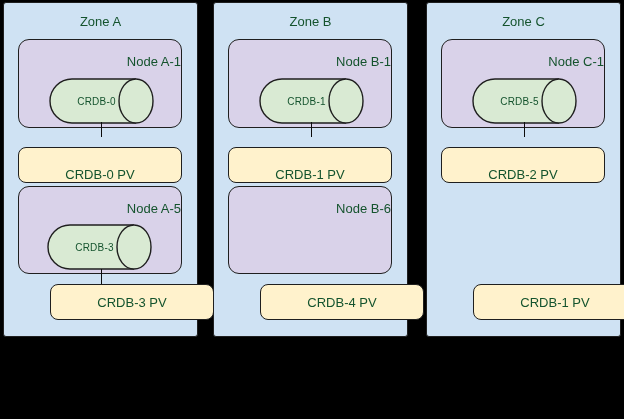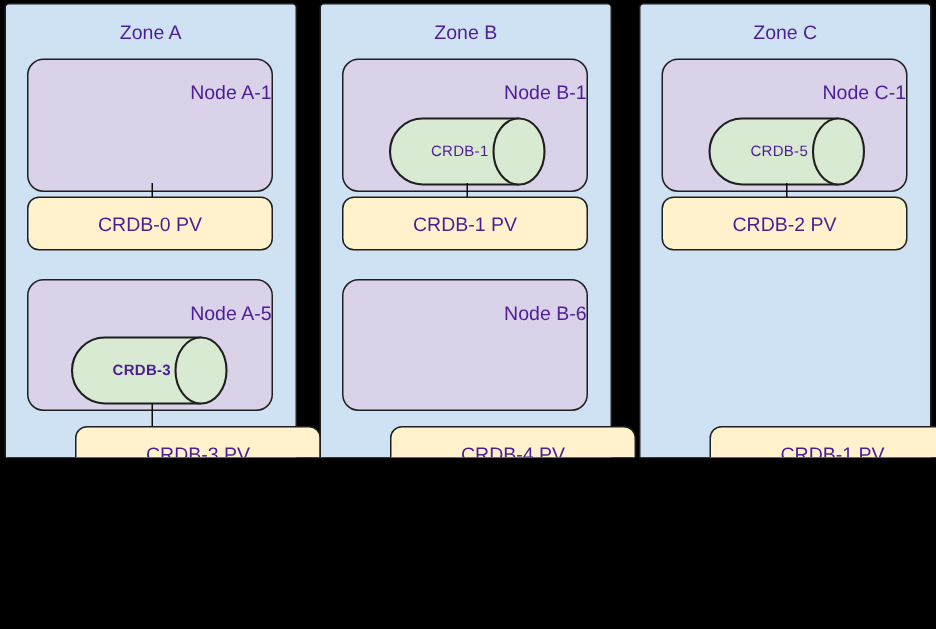--- a/index.html
+++ b/index.html
@@ -1,22 +1,22 @@
 <!DOCTYPE html>
 <html><head>
 <meta charset="utf-8">
 <style>
   html, body { margin: 0; padding: 0; background: #000; }
   #stage {
     position: relative;
     width: 624px;
-    height: 305px;
+    height: 419px;
     background: #000;
     font-family: "Liberation Sans", "DejaVu Sans", sans-serif;
-    color: #4c1d95;
+    color: #14532d;
     overflow: hidden;
   }
   .zone {
     position: absolute;
     top: 2px;
     width: 195px;
     height: 335px;
     background: #cfe2f3;
     border: 1.5px solid #1f1f1f;
     border-radius: 3px;
@@ -61,29 +61,29 @@
     height: 36px;
     background: #fff2cc;
     border: 1.4px solid #1f1f1f;
     border-radius: 8px;
     box-sizing: border-box;
     display: flex;
     align-items: center;
     justify-content: center;
     font-size: 13px;
   }
-  .row-pv1 { top: 128px; }
+  .row-pv1 { top: 144px; align-items: flex-end; }
   .row-pv2 { top: 281px; margin-left: 32px; }
   .cylinder {
     position: absolute;
     width: 105px;
     height: 46px;
   }
   .cyl-1 { left: 45px; top: 75px; }
-  .cyl-2 { left: 43px; top: 221px; font-weight: bold; }
+  .cyl-2 { left: 43px; top: 221px; }
   .cylinder svg { display: block; width: 105px; height: 46px; }
   .cyl-label {
     position: absolute;
     top: 0;
     left: 0;
     width: 100%;
     height: 100%;
     display: flex;
     align-items: center;
     justify-content: center;
@@ -104,20 +104,29 @@
 <body>
 
 <div id="stage">
 
   <div class="zone zone-a">
     <div class="zone-title">Zone A</div>
 
     <div class="node row-node1">
       <div class="node-title">Node A-1</div>
     </div>
+    <div class="cylinder cyl-1">
+      <svg viewBox="0 0 105 46">
+        <g fill="#d9ead3" stroke="#1f1f1f" stroke-width="1.4">
+          <path d="M 87 1 L 23 1 A 22 22 0 0 0 23 45 L 87 45"></path>
+          <ellipse cx="87" cy="23" rx="17" ry="22"></ellipse>
+        </g>
+      </svg>
+      <span class="cyl-label">CRDB-0</span>
+    </div>
     <div class="connector conn-1"></div>
     <div class="pv row-pv1">
       <span>CRDB-0 PV</span>
     </div>
 
     <div class="node row-node2">
       <div class="node-title">Node A-5</div>
     </div>
     <div class="cylinder cyl-2">
       <svg viewBox="0 0 105 46">

